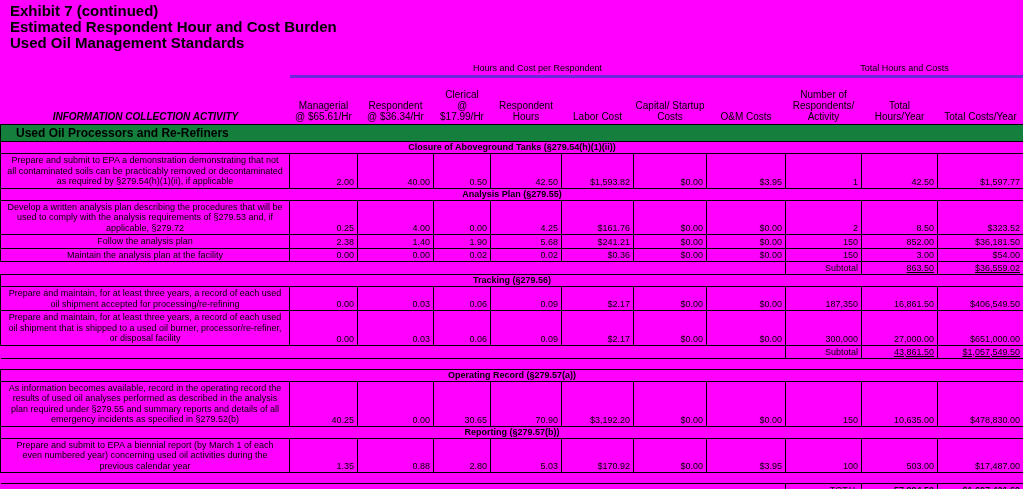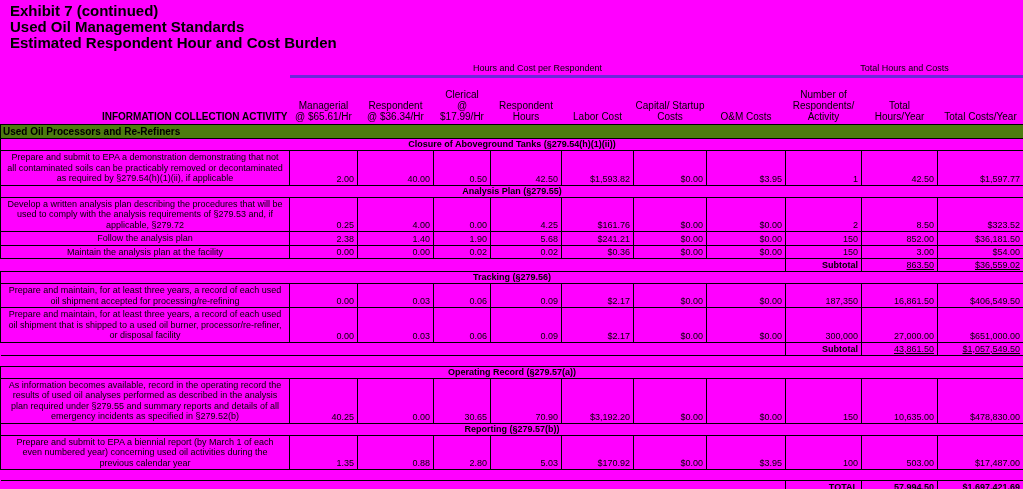--- a/index.html
+++ b/index.html
@@ -14,43 +14,43 @@
   table.burden {
     border-collapse:collapse; table-layout:fixed;
     width:1023px; margin-top:6px;
     font-size:9px;
   }
   
   tr.t-group td { vertical-align:bottom; text-align:center; font-size:9px; padding:0 0 2px 0; height:16px; }
   tr.t-group td.gh { border-bottom:3px solid #6d28d9; }
   
   tr.t-cols td { vertical-align:bottom; text-align:center; font-size:10px; padding:2px 2px 2px; height:42px; }
-  tr.t-cols td.act-h { text-align:right; font-weight:bold; padding-left:3px; }
+  tr.t-cols td.act-h { text-align:center; font-weight:bold; padding-left:3px;font-style:italic; }
   tr.t-cols .hline { line-height:11px; }
   
-  tr.section td { background:#4d7c0f; border:1px solid #000; font-weight:bold; font-size:10px; padding:1px 2px; }
+  tr.section td { background:#15803d; border:1px solid #000; font-weight:bold; font-size:12px; padding:1px 15px; }
   tr.subsection td { border:1px solid #000; font-weight:bold; font-size:9px; padding:0 3px 1px;text-align:center; }
   
   tr.datarow td { border:1px solid #000; vertical-align:bottom; }
   td.act { text-align:center; padding:1px 5px; line-height:10.5px; }
   td.num { text-align:right; padding:1px 3px 1px 1px; white-space:nowrap; }
   
   tr.subtotal td, tr.totalrow td { border-top:1px solid #000; border-bottom:1px solid #000; vertical-align:bottom; }
-  tr.subtotal td.lab, tr.totalrow td.lab { border:1px solid #000; font-weight:bold; text-align:right; padding:1px 3px; }
+  tr.subtotal td.lab, tr.totalrow td.lab { border:1px solid #000; font-weight:normal; text-align:right; padding:1px 3px; }
   tr.subtotal td.num { border:1px solid #000;text-decoration:underline; }
   tr.totalrow td.num { border:1px solid #000; font-weight:bold; }
   tr.gap td { border:none; height:8px; }
 </style>
 </head>
 <body>
 
 <div class="titles">
   <div class="title-line">Exhibit 7 (continued)</div>
+  <div class="title-line">Estimated Respondent Hour and Cost Burden</div>
   <div class="title-line">Used Oil Management Standards</div>
-  <div class="title-line">Estimated Respondent Hour and Cost Burden</div>
 </div>
 
 <table class="burden">
   <colgroup>
     <col style="width:289px">
       <col style="width:68px">
       <col style="width:76px">
       <col style="width:57px">
     <col style="width:71px">
       <col style="width:72px">

